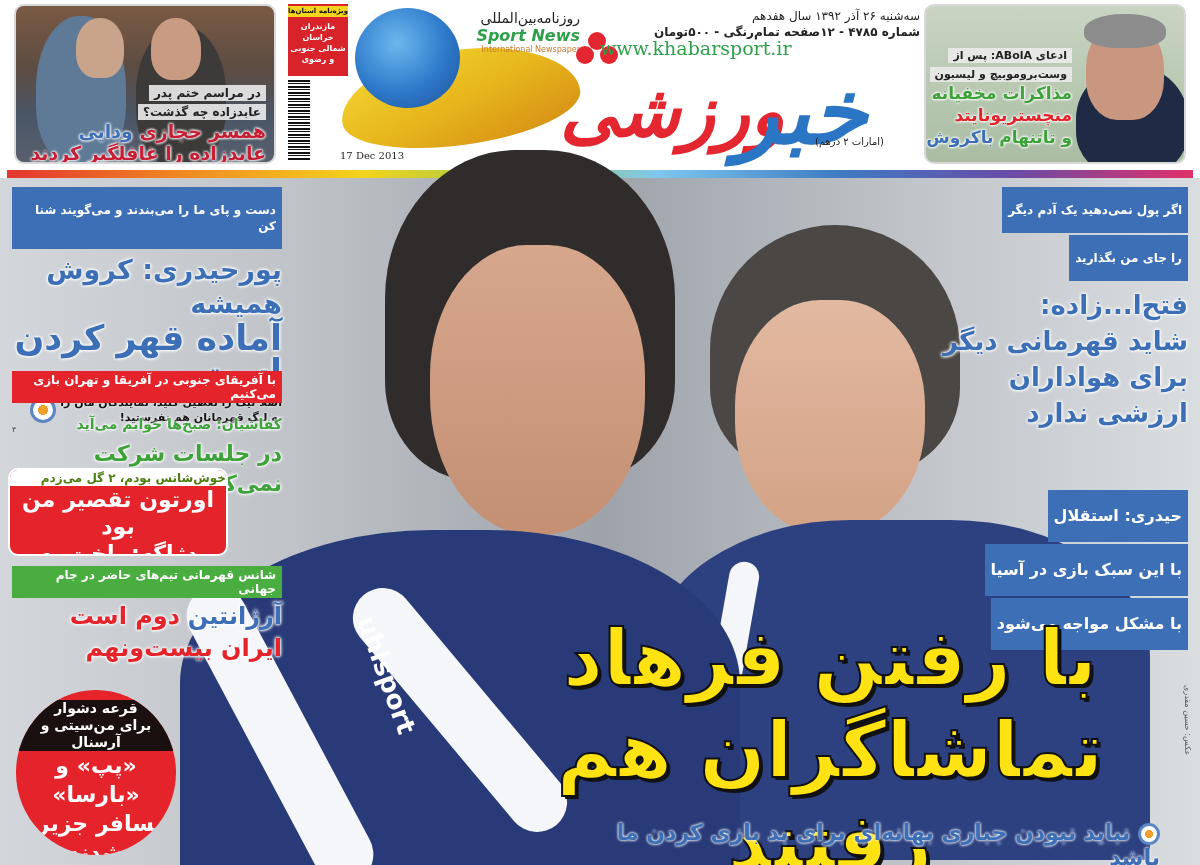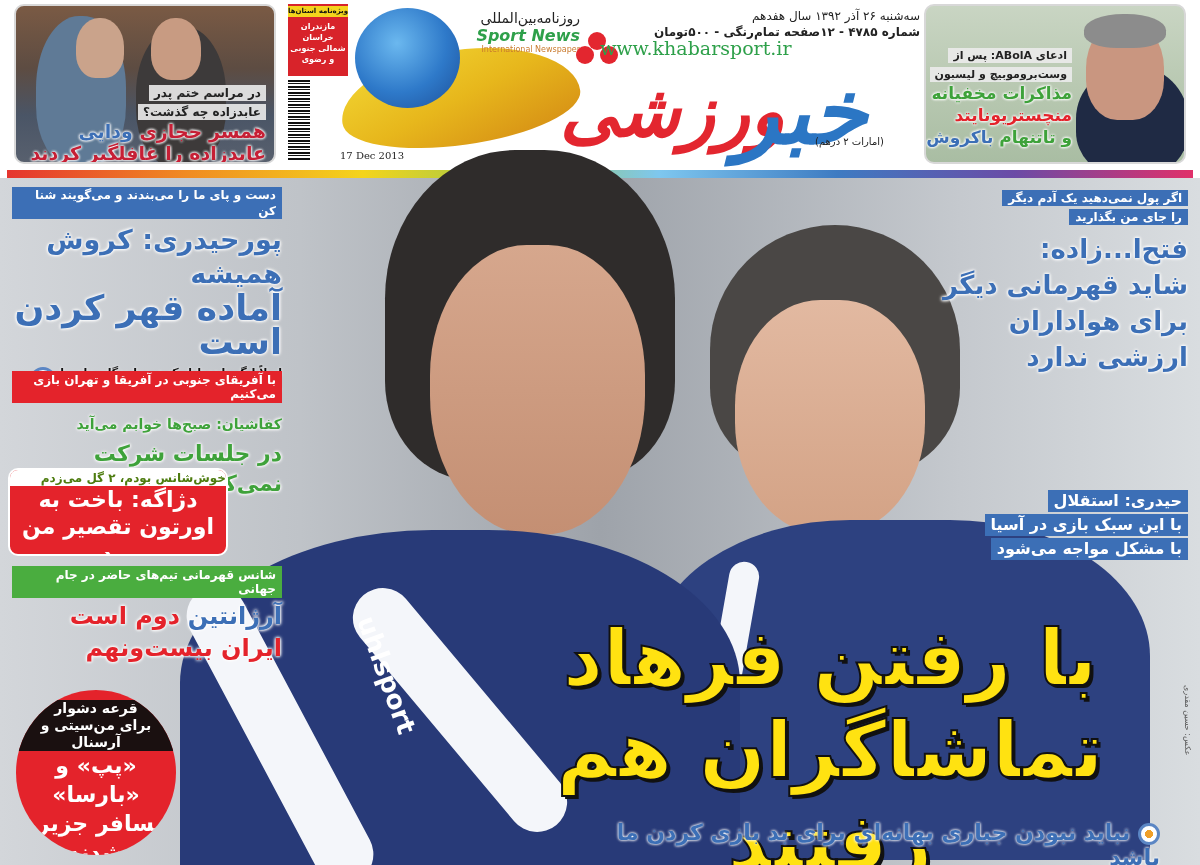--- a/index.html
+++ b/index.html
@@ -29,21 +29,21 @@
 .photo{left:0;top:178px;width:1200px;height:687px;background:linear-gradient(90deg,#d3d6da 0%,#bfc3c8 25%,#9ea3aa 50%,#c5c9ce 80%,#d9dde0 100%)}
 .p-hair1{left:385px;top:150px;width:290px;height:330px;background:#2f2c2b;border-radius:45% 45% 30% 30%}
 .p-face1{left:430px;top:245px;width:215px;height:290px;background:linear-gradient(180deg,#d6a78d,#c48f73);border-radius:45% 45% 48% 48%}
 .p-hair2{left:710px;top:225px;width:250px;height:250px;background:#4a4745;border-radius:50% 50% 35% 35%}
 .p-face2{left:735px;top:300px;width:190px;height:235px;background:linear-gradient(180deg,#e2b9a1,#d3a285);border-radius:45% 45% 48% 48%}
 .shirt1{left:180px;top:530px;width:560px;height:340px;background:#283a78;border-radius:45% 45% 0 0}
 .shirt2{left:650px;top:520px;width:500px;height:340px;background:#2d4180;border-radius:40% 40% 0 0}
 .stripe{position:absolute;background:#f4f6fa;border-radius:40px}
 .brand{left:325px;top:660px;color:#fff;font-weight:bold;font-size:26px;transform:rotate(70deg);direction:ltr}
 
-.lbl-blue{background:#3c6fb6;color:#fff;font-weight:bold;font-size:12px;padding:0 6px;display:inline-block;line-height:16px}
+.lbl-blue{background:#3c6fb6;color:#fff;font-weight:bold;font-size:12px;padding:15px 6px;display:inline-block;line-height:16px}
 .lbl-red{background:#e4232b;color:#fff;font-weight:bold;font-size:12px;padding:2px 6px;display:inline-block}
 .lbl-green{background:#4aad3f;color:#fff;font-weight:bold;font-size:12px;padding:2px 6px;display:inline-block}
 .h-blue{color:#3c6fb6;font-weight:bold;text-shadow:0 0 3px #fff,0 0 3px #fff,0 0 4px #fff}
 .h-green{color:#3ea23a;font-weight:bold;text-shadow:0 0 3px #fff,0 0 3px #fff,0 0 4px #fff}
 .h-red{color:#e4232b;font-weight:bold;text-shadow:0 0 3px #fff,0 0 3px #fff,0 0 4px #fff}
 .pg{font-size:8px;color:#444;direction:ltr}
 .club-icon{width:26px;height:26px;border-radius:50%;border:3px solid #5b86c4;background:radial-gradient(circle,#f0a02a 0 35%,#fff 36%)}
 .redbox{left:8px;top:468px;width:220px;height:88px;background:#e4232b;border-radius:10px;border:2px solid #fff;overflow:hidden}
 .redbox .top{background:#fff;color:#4d7c0f;font-weight:bold;font-size:12px;padding:1px 0}
 .redbox .body{color:#fff;font-weight:bold;font-size:22px;text-align:center;line-height:27px}
@@ -157,22 +157,22 @@
 
 <div class="abs" style="left:12px;top:371px;width:270px;text-align:right">
   <div class="lbl-red">با آفریقای جنوبی در آفریقا و تهران بازی می‌کنیم</div>
   <div class="h-green" style="font-size:14px;line-height:30px;margin-top:6px">کفاشیان: صبح‌ها خوابم می‌آید</div>
   <div class="h-green" style="font-size:22px;line-height:30px">در جلسات شرکت نمی‌کنم!</div>
   <div class="pg" style="text-align:left">۲</div>
 </div>
 
 <div class="abs redbox">
   <div class="top">خوش‌شانس بودم، ۲ گل می‌زدم</div>
+  <div class="body">اورتون تقصیر من بود</div>
   <div class="body">دژاگه: باخت به</div>
-  <div class="body">اورتون تقصیر من بود</div>
 </div>
 
 <div class="abs" style="left:12px;top:566px;width:270px;text-align:right">
   <div class="lbl-green">شانس قهرمانی تیم‌های حاضر در جام جهانی</div>
   <div style="font-size:24px;line-height:32px;margin-top:2px">
     <span class="h-blue">آرژانتین</span>
     <span class="h-red">دوم است</span>
   </div>
   <div class="h-red" style="font-size:24px;line-height:32px">ایران بیست‌ونهم</div>
 </div>

